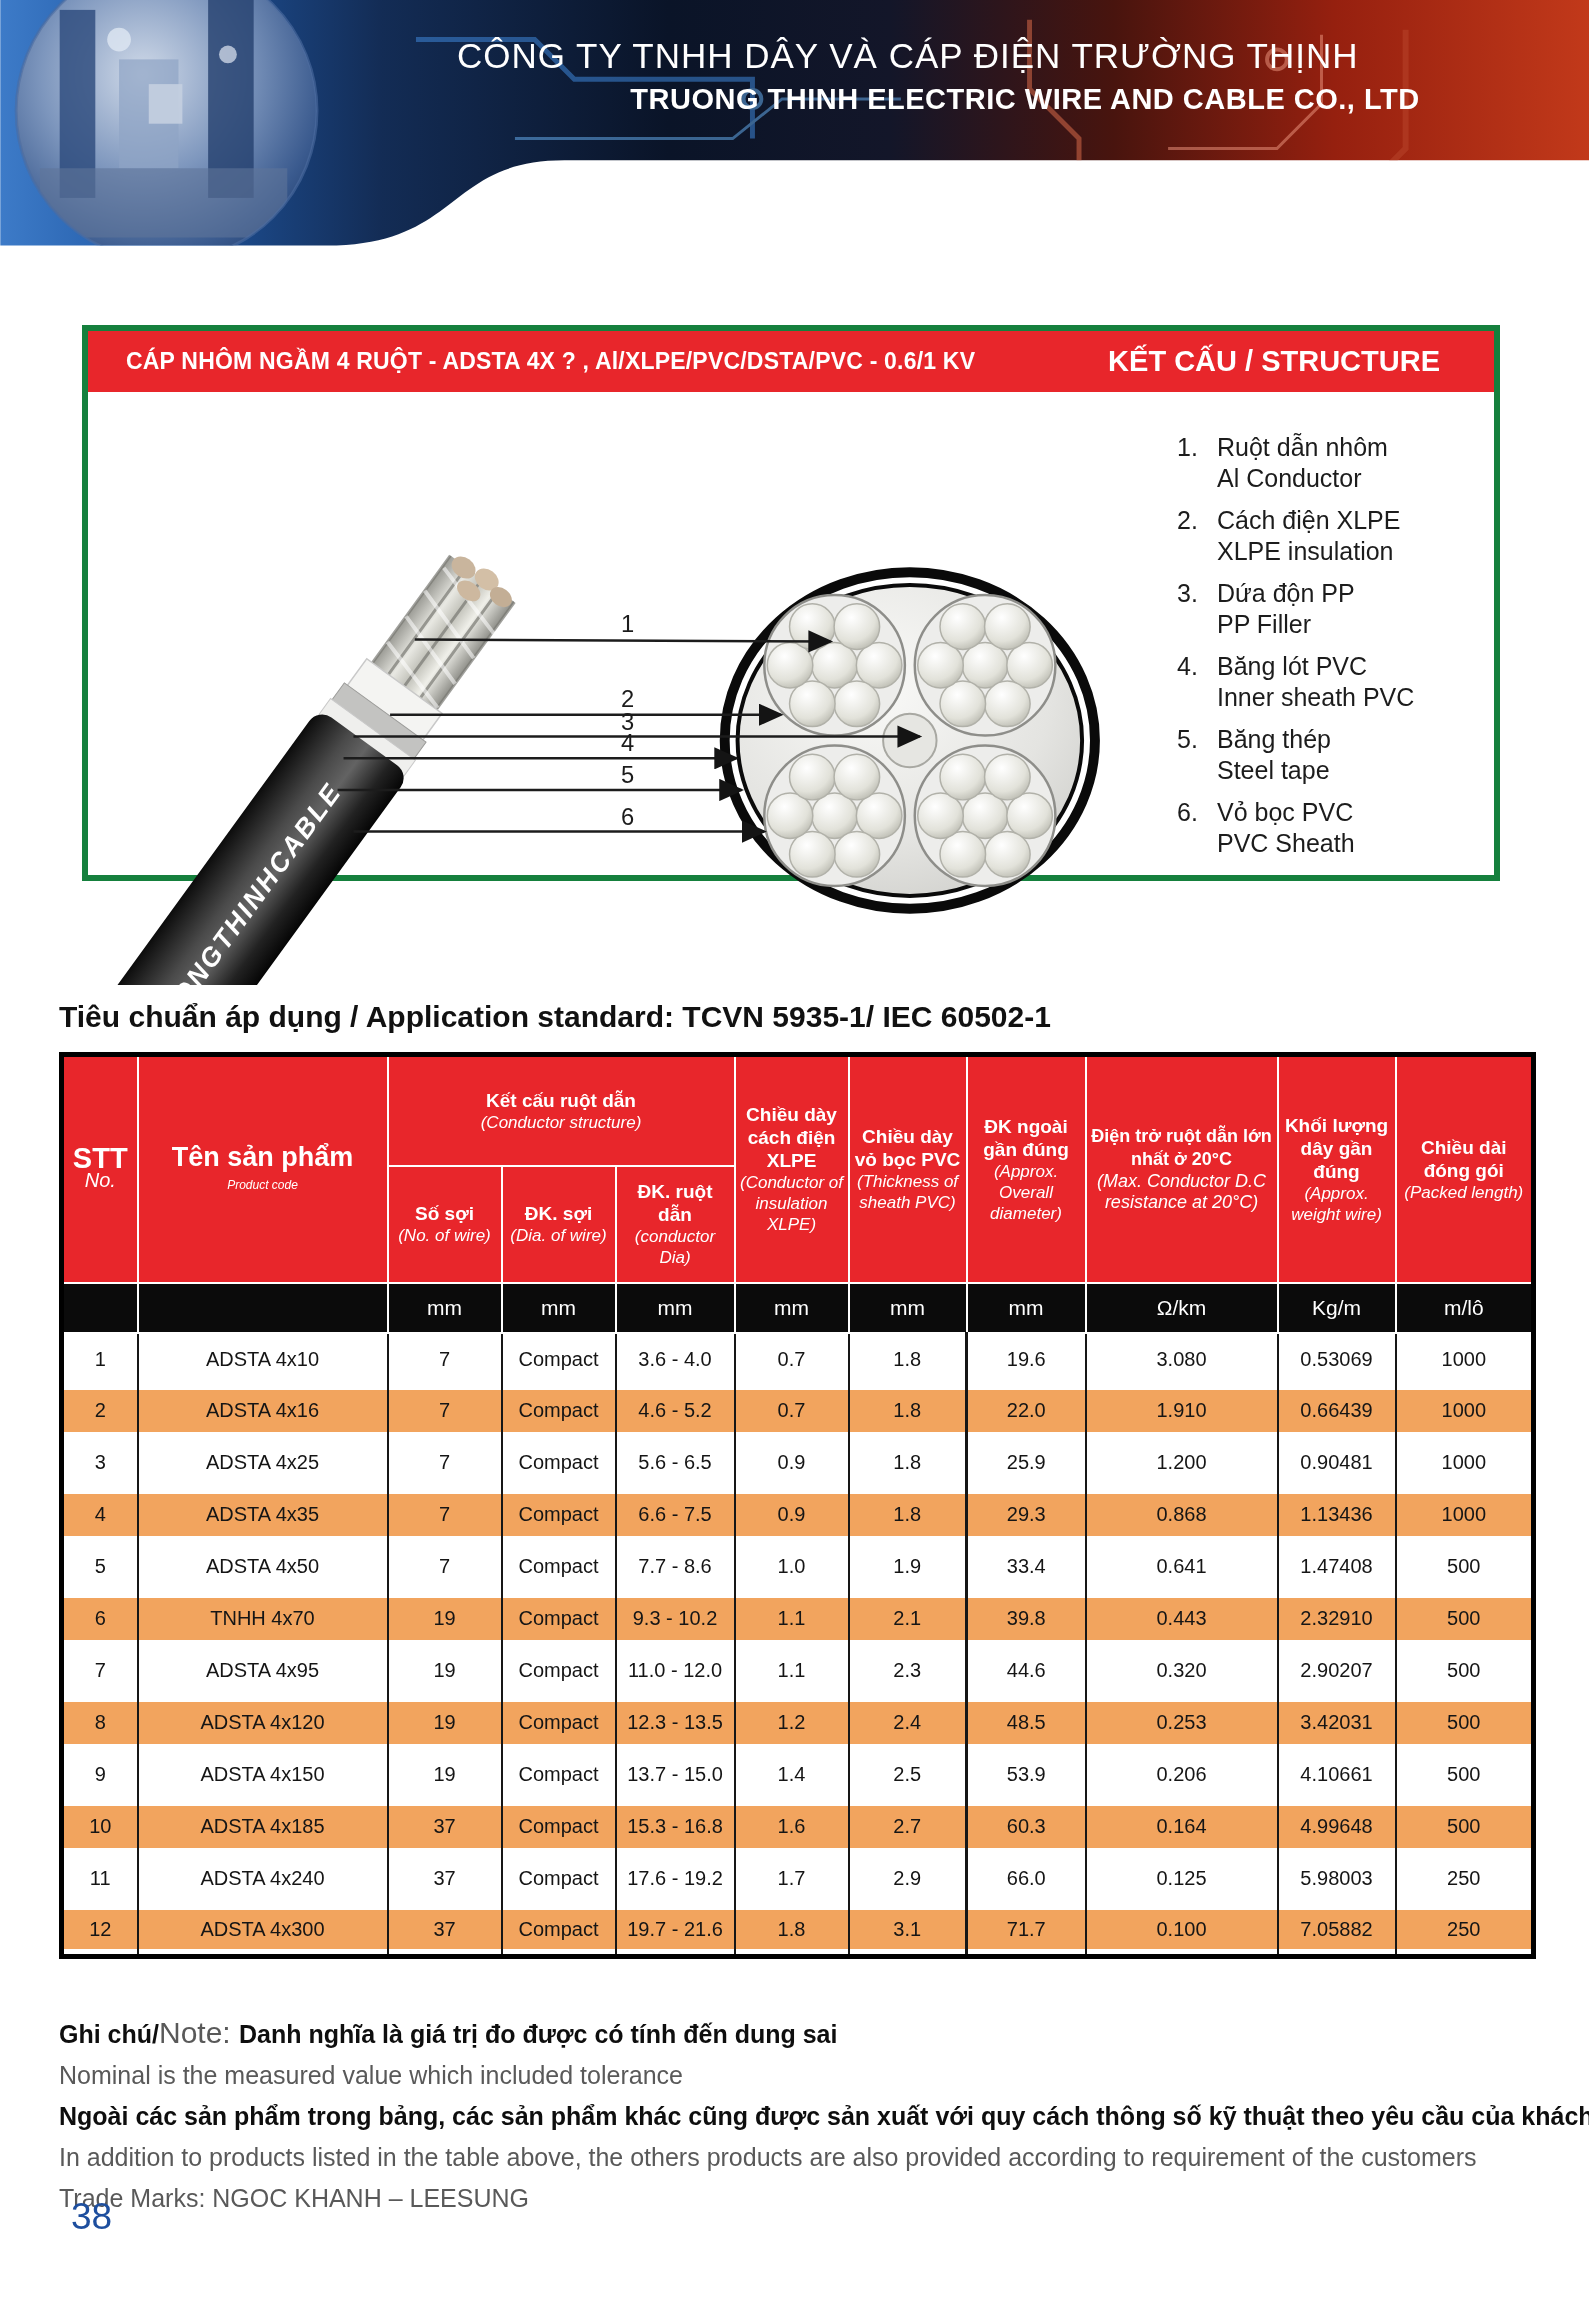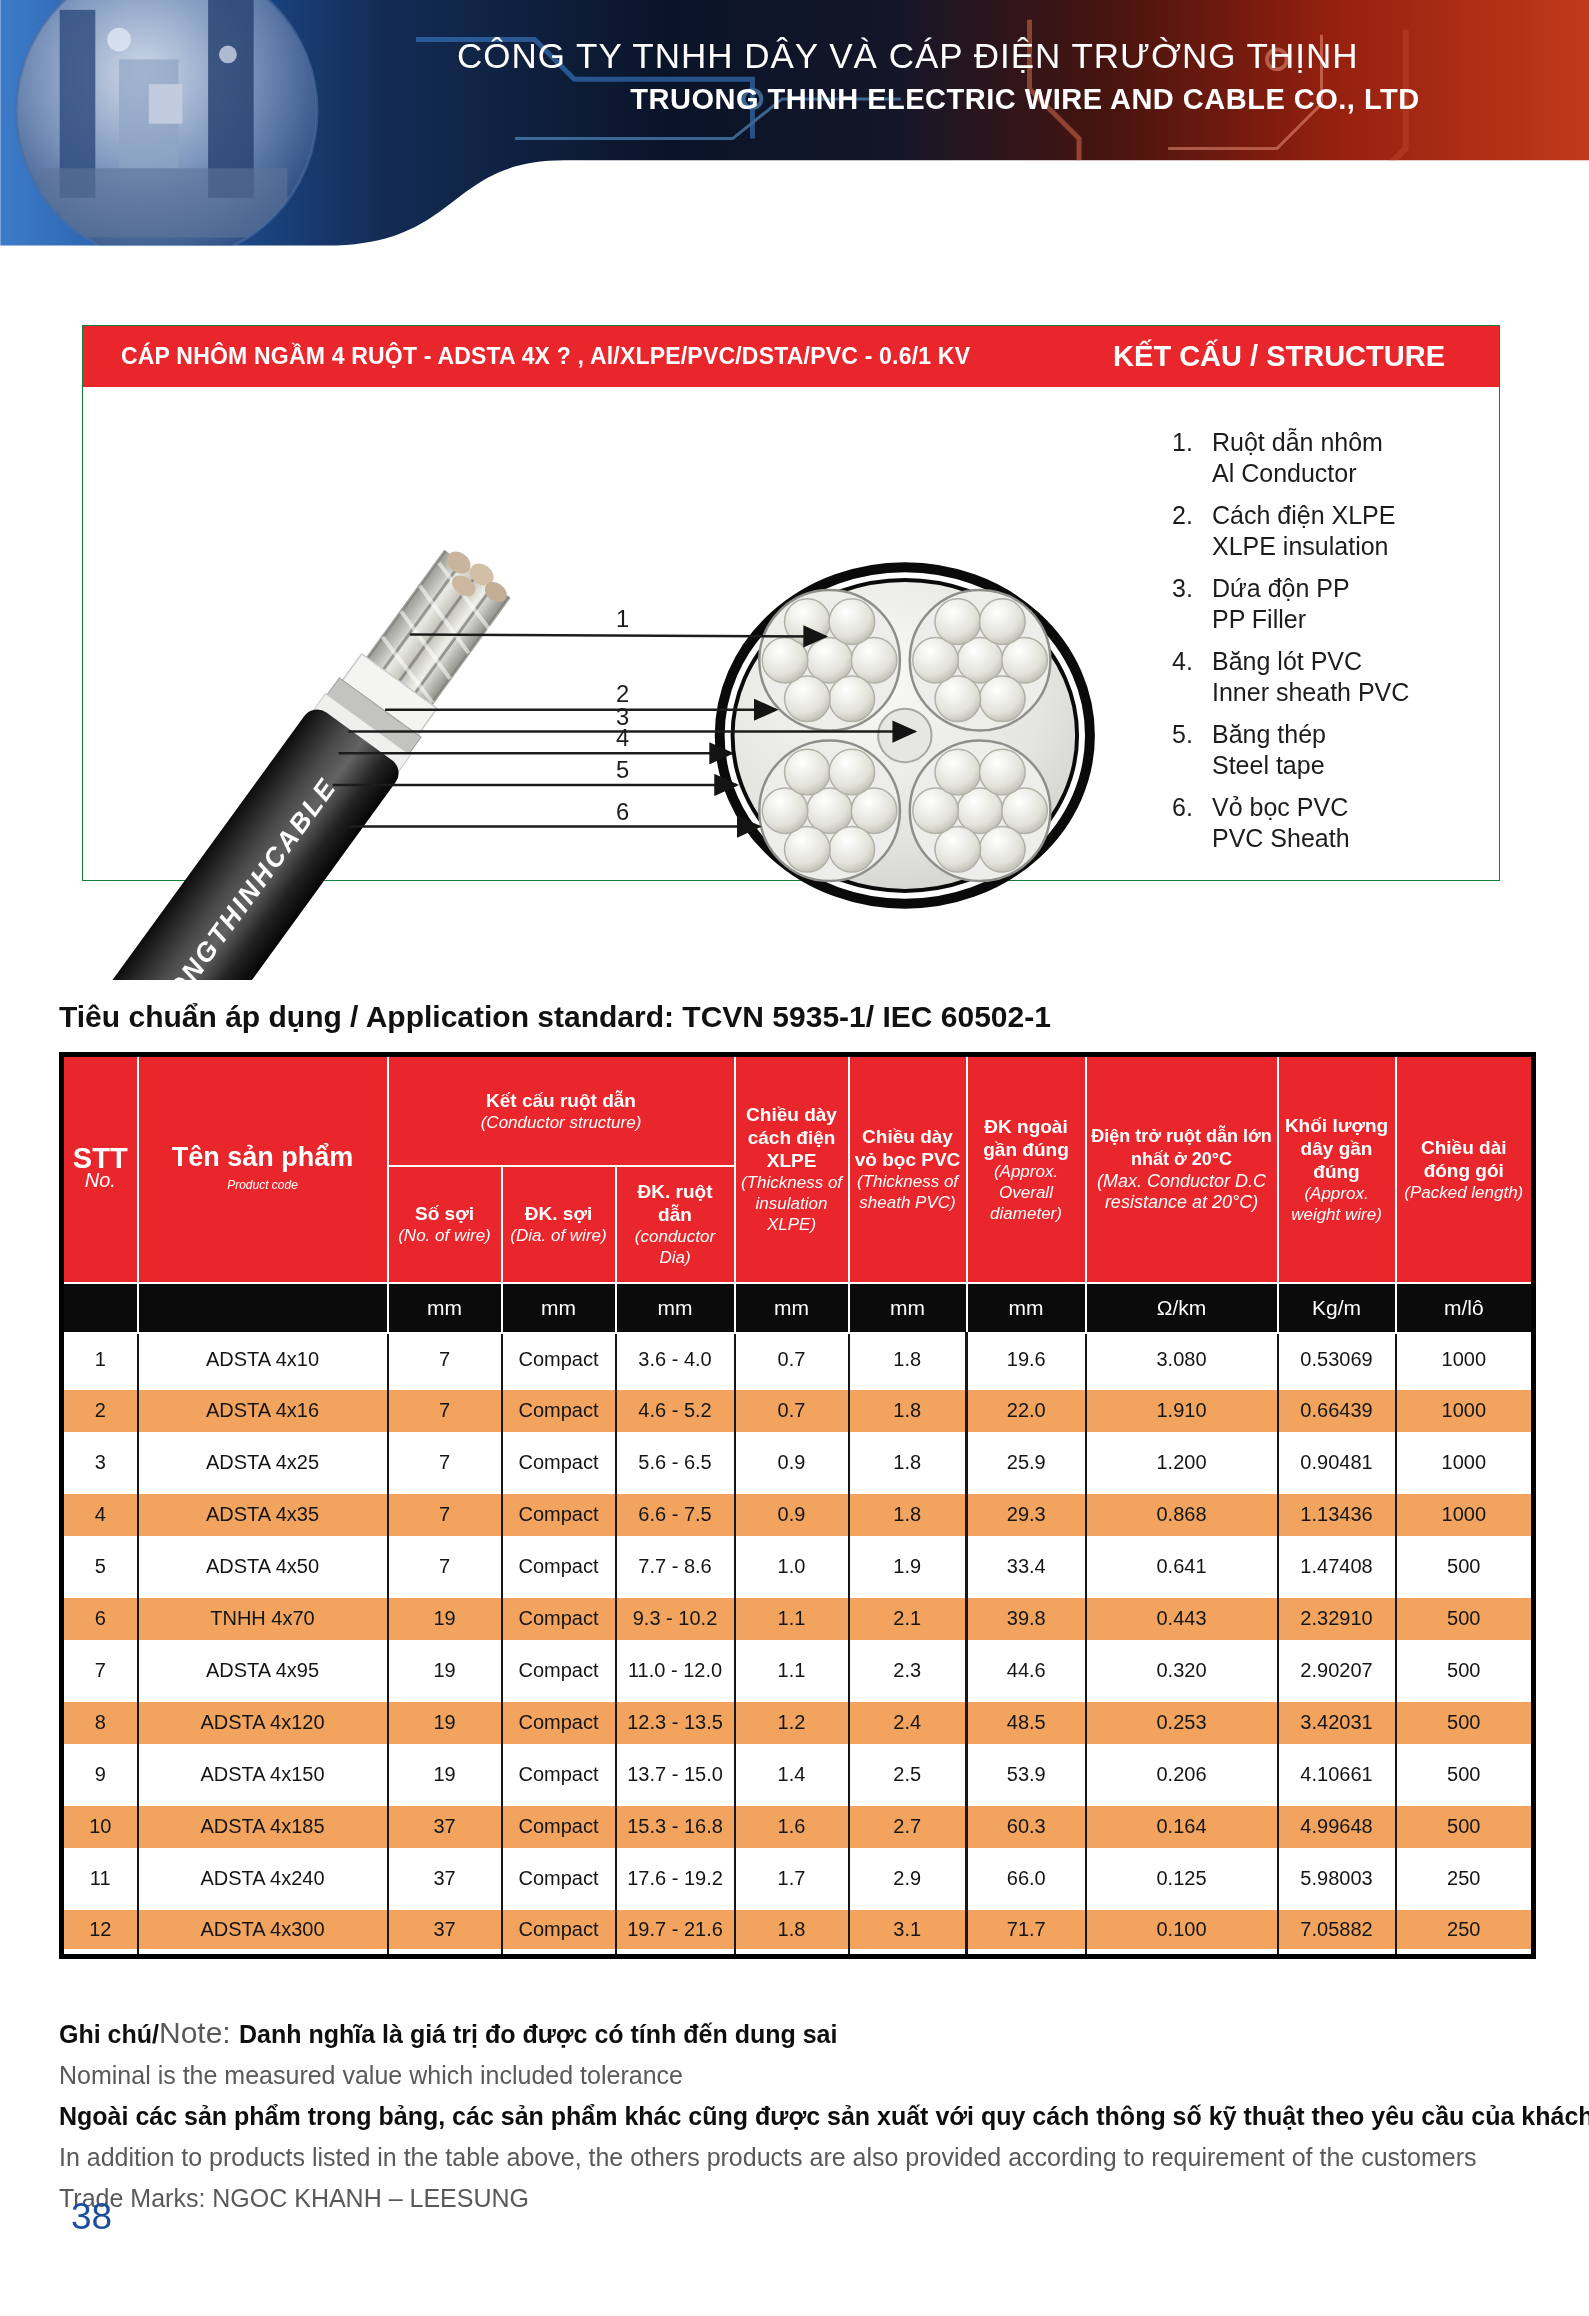--- a/index.html
+++ b/index.html
@@ -9,21 +9,21 @@
   
   .banner{position:absolute;left:0;top:0;width:1506px;height:287px}
   .banner svg{position:absolute;left:0;top:0}
   .banner-t1{position:absolute;top:36px;left:457px;width:792px;text-align:center;
     color:#fff;font-size:35px;font-weight:400;letter-spacing:1px;white-space:nowrap}
   .banner-t2{position:absolute;top:83px;left:629px;width:792px;text-align:center;
     color:#fff;font-size:29px;font-weight:bold;letter-spacing:0.5px;white-space:nowrap}
 
   
   .structure-box{position:absolute;left:82px;top:325px;width:1418px;height:556px;
-    border:1px solid #15803d;background:#fff}
+    border:6px solid #15803d;background:#fff}
   .box-titlebar{height:61px;background:#E8262B;display:flex;align-items:center;
     justify-content:space-between;padding:0 54px 0 38px}
   .box-titlebar .t-left{color:#fff;font-size:23px;font-weight:bold;letter-spacing:0.2px}
   .box-titlebar .t-right{color:#fff;font-size:29px;font-weight:bold}
   .box-content{position:relative;width:1412px;height:593px;overflow:hidden}
   .box-content>svg{position:absolute;left:0;top:0}
 
   .legend{position:absolute;left:1089px;top:40px;width:317px}
   .legend-item{display:flex;margin-bottom:11px;font-size:25px;line-height:31px;color:#1c1c1c}
   .legend-item .num{width:40px;flex:0 0 40px}
@@ -300,21 +300,21 @@
       <th rowspan="2" class="th-product">
         <div class="h-vi">Tên sản phẩm</div>
         <div class="h-en">Product code</div>
       </th>
       <th colspan="3">
         <div class="h-vi">Kết cấu ruột dẫn</div>
         <div class="h-en">(Conductor structure)</div>
       </th>
       <th rowspan="2">
         <div class="h-vi">Chiều dày cách điện XLPE</div>
-        <div class="h-en">(Thickness of insulation XLPE)</div>
+        <div class="h-en">(Conductor of insulation XLPE)</div>
       </th>
       <th rowspan="2">
         <div class="h-vi">Chiều dày vỏ bọc PVC</div>
         <div class="h-en">(Thickness of sheath PVC)</div>
       </th>
       <th rowspan="2">
         <div class="h-vi">ĐK ngoài gần đúng</div>
         <div class="h-en">(Approx. Overall diameter)</div>
       </th>
       <th rowspan="2">

